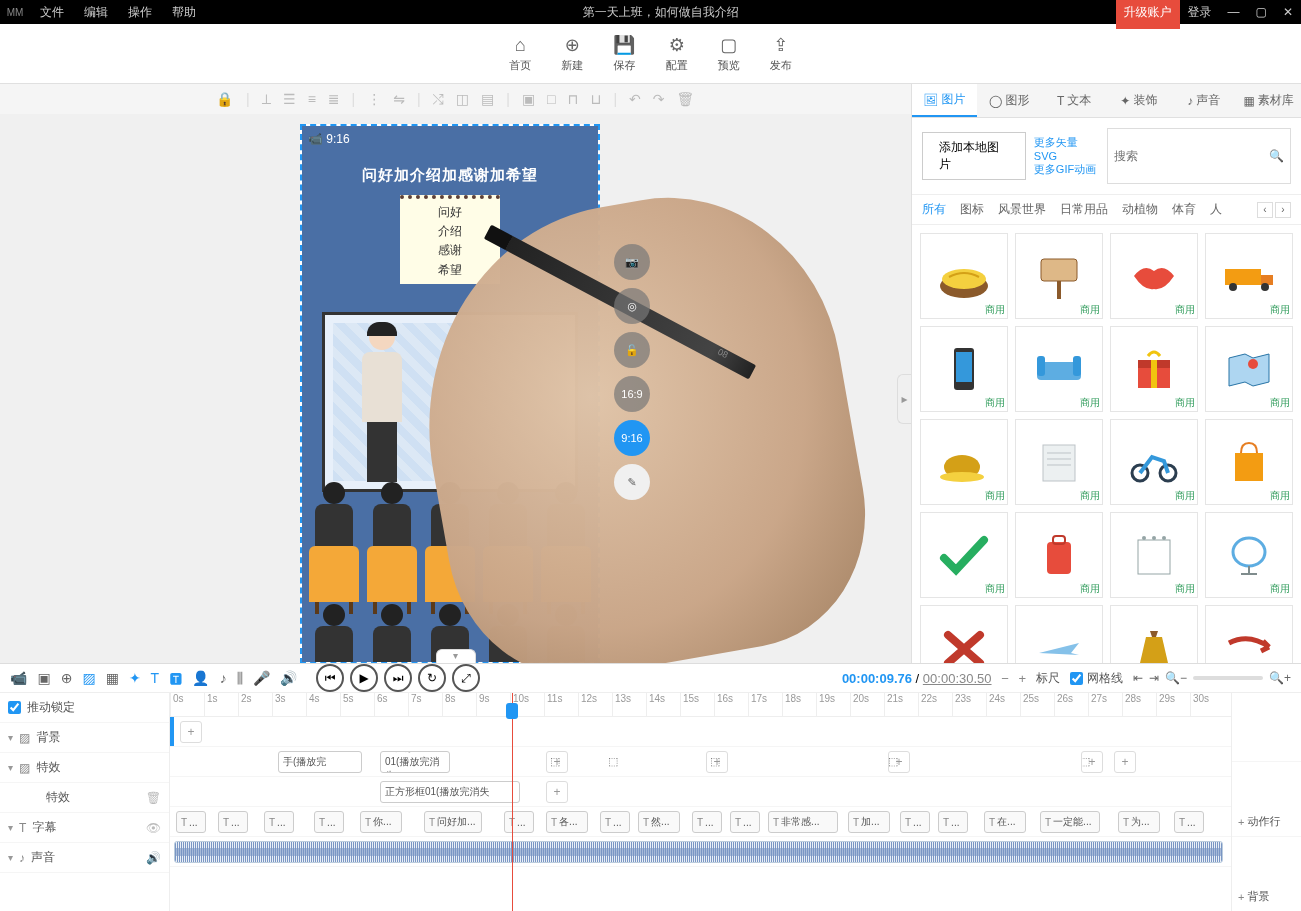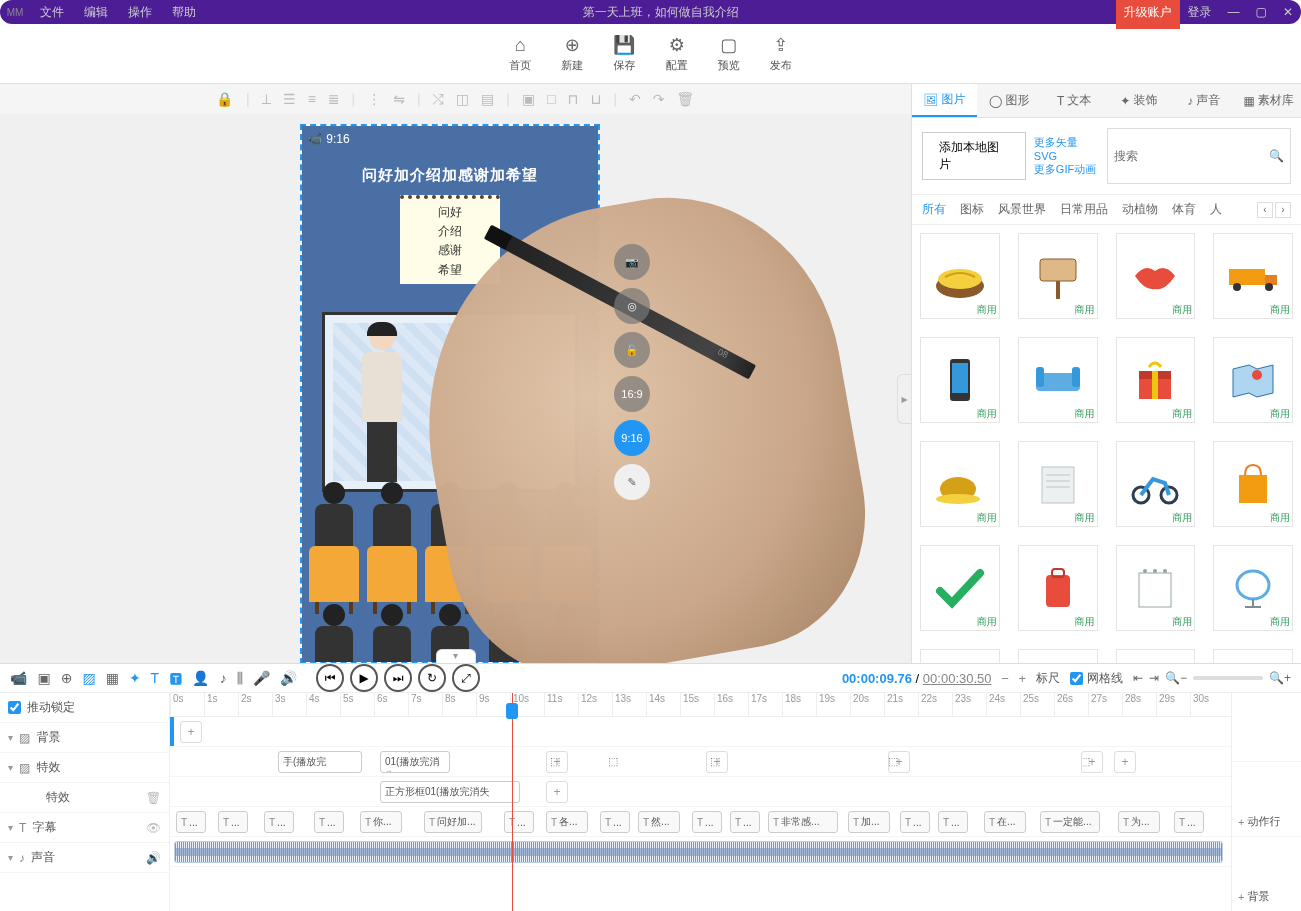--- a/index.html
+++ b/index.html
@@ -1,19 +1,19 @@
 <!DOCTYPE html>
 <html><head>
 <meta charset="utf-8">
 <style>
 * { margin: 0; padding: 0; box-sizing: border-box; font-family: "Microsoft YaHei", Arial, sans-serif; }
 body { width: 1301px; height: 911px; background: #fff; overflow: hidden; font-size: 12px; }
 
 
-.titlebar { height: 24px; background: #4c1d95; display: flex; align-items: center; color: #ccc; border-radius: 12px; }
+.titlebar { height: 24px; background: #000000; display: flex; align-items: center; color: #ccc; }
 .titlebar .logo { width: 30px; text-align: center; font-size: 10px; color: #888; }
 .titlebar .menus { display: flex; }
 .titlebar .menus span { padding: 0 10px; cursor: pointer; }
 .titlebar .doc-title { flex: 1; text-align: center; color: #ccc; }
 .titlebar .right { display: flex; align-items: center; }
 .titlebar .upgrade { background: #e74c3c; color: #fff; padding: 2px 8px; }
 .titlebar .right span { padding: 8px 8px; cursor: pointer; }
 
 
 .main-toolbar { height: 60px; background: #fff; border-bottom: 1px solid #e0e0e0; display: flex; justify-content: center; align-items: center; gap: 30px; }
@@ -80,21 +80,21 @@
 .rp-head .search { flex: 1; border: 1px solid #ddd; padding: 20px 6px; display:flex; align-items:center; }
 .rp-head .search input { border: none; outline: none; flex:1; font-size:12px; }
 .rp-head .search .sico { color:#bbb; }
 
 .rp-cats { display: flex; align-items: center; padding: 6px 10px; gap: 14px; color: #666; border-bottom: 1px solid #eee; overflow:hidden;}
 .rp-cats span { cursor: pointer; white-space:nowrap; }
 .rp-cats span.active { color: #2196f3; }
 .rp-cats .nav { margin-left: auto; display:flex; gap:2px; }
 .rp-cats .nav span { border:1px solid #ddd; width:16px; height:16px; text-align:center; line-height:14px; font-size:10px;}
 
-.rp-grid { flex: 1; overflow: auto; padding: 8px; display: grid; grid-template-columns: repeat(4, 1fr); gap: 18px; }
+.rp-grid { flex: 1; overflow: auto; padding: 8px; display: grid; grid-template-columns: repeat(4, 1fr); gap: 7px; }
 .asset { border: 1px solid #e5e5e5; height: 86px; position: relative; display: flex; align-items: center; justify-content: center; cursor: pointer; background:#fff;}
 .asset .tag { position: absolute; right: 2px; bottom: 1px; font-size: 10px; color: #2e9b5a; }
 .asset svg { width: 60px; height: 50px; }
 
 
 .timeline-area { height: 248px; border-top: 1px solid #ddd; background: #fff; display:flex; flex-direction:column;}
 .tl-toolbar { height: 36px; display: flex; align-items: center; padding: 0 10px; border-bottom: 1px solid #eee; gap: 10px; }
 .tl-toolbar .icos { display: flex; gap: 10px; color: #666; }
 .tl-toolbar .icos span { cursor: pointer; font-size: 14px; }
 .tl-toolbar .icos span.blue{ color:#2196f3;}

